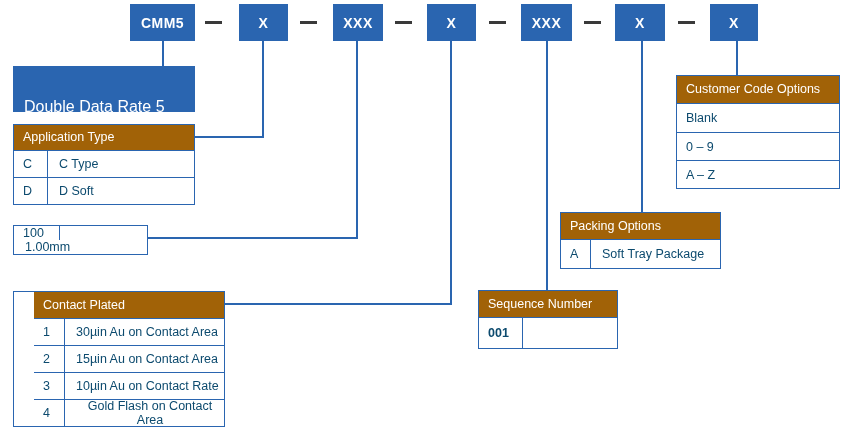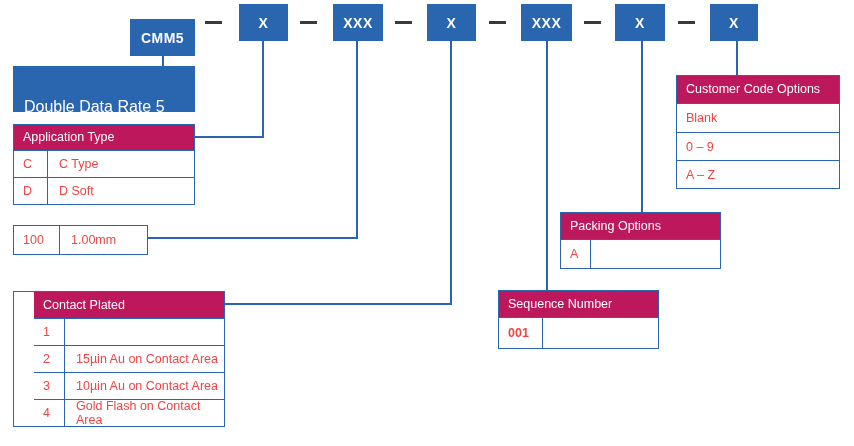--- a/index.html
+++ b/index.html
@@ -50,54 +50,55 @@
   }
 
   
   .tbl {
     position: absolute;
     box-sizing: border-box;
     border: 1px solid #2a65b0;
     background: #ffffff;
   }
   .tbl-head {
-    background: #be185d;
+    background: #a16207;
     color: #ffffff;
     font-size: 12.5px;
     box-sizing: border-box;
     display: flex;
     align-items: center;
     padding-left: 9px;
     white-space: pre-line;
     line-height: 1.35;
   }
   .tbl-row {
     display: flex;
     box-sizing: border-box;
     border-top: 1px solid #2a65b0;
-    color: #ef4444;
+    color: #0c4a6e;
     font-size: 12.5px;
   }
   .tbl-row:first-of-type {
     border-top: none;
   }
   .cell-code {
     box-sizing: border-box;
     display: flex;
     align-items: center;
     padding-left: 9px;
     border-right: 1px solid #2a65b0;
     flex: 0 0 auto;
   }
   .cell-desc {
     box-sizing: border-box;
     display: flex;
     align-items: center;
     padding-left: 11px;
     flex: 1 1 auto;
+    text-align: center;
   }
   .cell-full {
     box-sizing: border-box;
     display: flex;
     align-items: center;
     padding-left: 9px;
     flex: 1 1 auto;
   }
 
   
@@ -110,21 +111,21 @@
     box-sizing: border-box;
     padding: 6px 10px 6px 11px;
     white-space: pre-line;
   }
 </style>
 </head>
 <body>
 
 <div id="canvas">
 
-  <div class="code-box" style="left:130px; top:19px; width:65px; height:37px;">
+  <div class="code-box" style="left:130px; top:4px; width:65px; height:37px;">
     <span>CMM5</span>
   </div>
 
   <div class="dash" style="left:205px; top:21px; width:17px;"></div>
 
   <div class="code-box" style="left:239px; top:4px; width:49px; height:37px;">
     <span>X</span>
   </div>
 
   <div class="dash" style="left:300px; top:21px; width:17px;"></div>
@@ -185,57 +186,59 @@
       <div class="cell-code" style="width:34px;">C</div>
       <div class="cell-desc">C Type</div>
     </div>
     <div class="tbl-row" style="height:27px;">
       <div class="cell-code" style="width:34px;">D</div>
       <div class="cell-desc">D Soft</div>
     </div>
   </div>
 
   <div class="tbl" style="left:13px; top:225px; width:135px;">
-    <div class="tbl-row" style="height:28px;">
+    <div class="tbl-row" style="height:28px;flex-direction:column;">
       <div class="cell-code" style="width:46px;">100</div>
       <div class="cell-desc">1.00mm</div>
     </div>
   </div>
 
   <div class="tbl" style="left:13px; top:291px; width:212px;padding-left:20px;">
     <div class="tbl-head" style="height:26px;">Contact Plated</div>
     <div class="tbl-row" style="height:27px;">
       <div class="cell-code" style="width:31px;">1</div>
+      <div class="cell-desc">30µin Au on Contact Area</div>
     </div>
     <div class="tbl-row" style="height:27px;">
       <div class="cell-code" style="width:31px;">2</div>
       <div class="cell-desc">15µin Au on Contact Area</div>
     </div>
     <div class="tbl-row" style="height:27px;">
       <div class="cell-code" style="width:31px;">3</div>
-      <div class="cell-desc">10µin Au on Contact Area</div>
+      <div class="cell-desc">10µin Au on Contact Rate</div>
     </div>
     <div class="tbl-row" style="height:27px;">
       <div class="cell-code" style="width:31px;">4</div>
       <div class="cell-desc">Gold Flash on Contact Area</div>
     </div>
   </div>
 
-  <div class="tbl" style="left:478px; top:290px; width:161px;margin-left:20px;">
+  <div class="tbl" style="left:478px; top:290px; width:140px;">
     <div class="tbl-head" style="height:26px;">Sequence Number</div>
     <div class="tbl-row" style="height:31px;font-weight:bold;">
       <div class="cell-code" style="width:44px;">001</div>
       <div class="cell-desc"></div>
     </div>
   </div>
 
   <div class="tbl" style="left:560px; top:212px; width:161px;">
     <div class="tbl-head" style="height:26px;">Packing Options</div>
     <div class="tbl-row" style="height:29px;">
       <div class="cell-code" style="width:30px;">A</div>
+      <div class="cell-desc">Soft Tray Package</div>
     </div>
   </div>
 
   <div class="tbl" style="left:676px; top:75px; width:164px;">
     <div class="tbl-head" style="height:27px;">Customer Code Options</div>
     <div class="tbl-row" style="height:29px;">
       <div class="cell-full">Blank</div>
     </div>
     <div class="tbl-row" style="height:28px;align-items:center;">
       <div class="cell-full">0 – 9</div>

